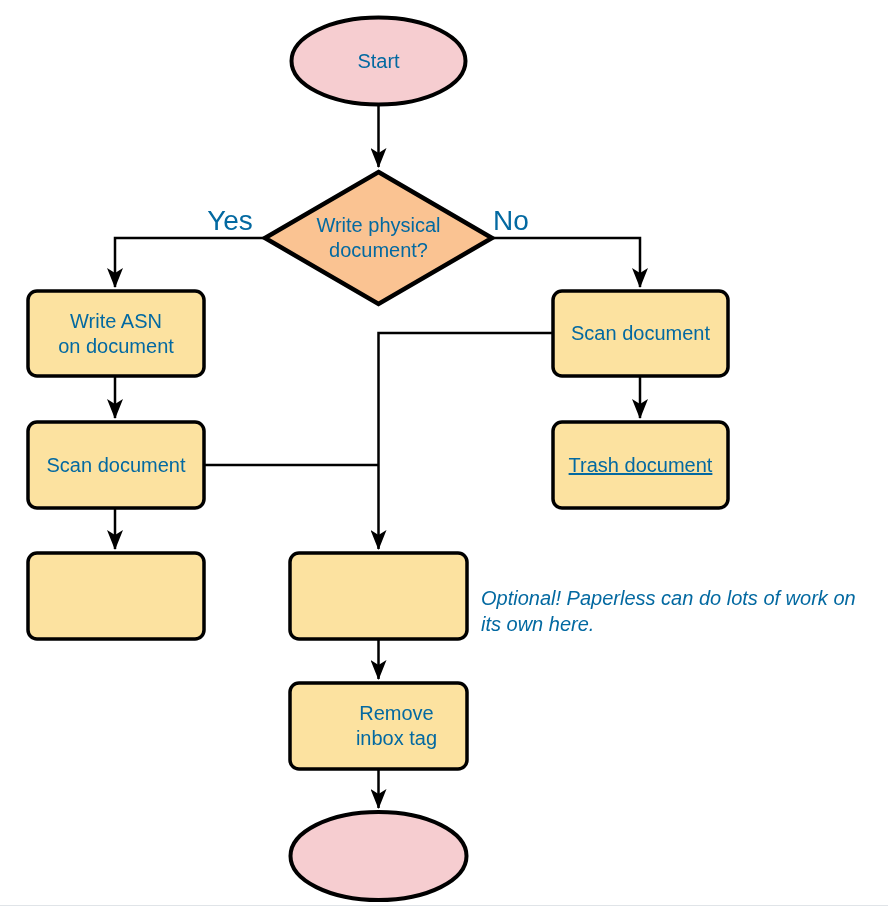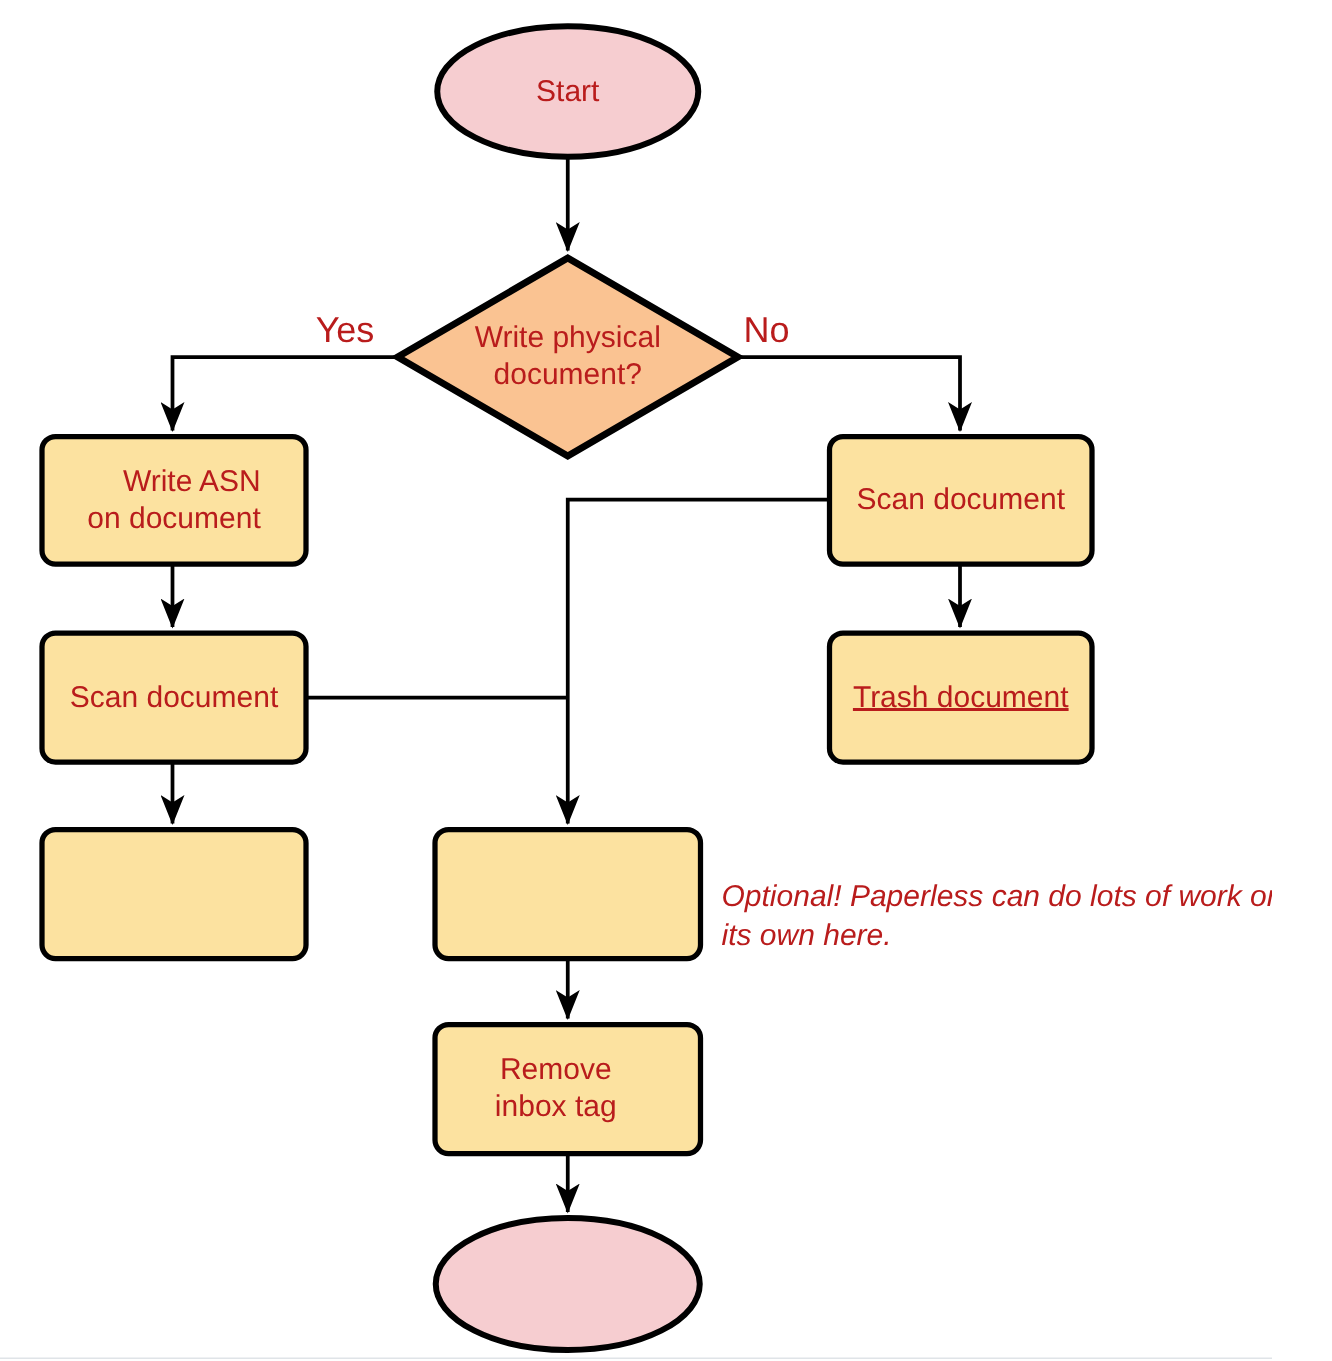--- a/index.html
+++ b/index.html
@@ -2,41 +2,42 @@
 <html><head>
 <meta charset="utf-8">
 <style>
   html, body { margin: 0; padding: 0; background: #ffffff; }
   #canvas {
     position: relative;
     width: 848px;
     height: 907px;
     background: #ffffff;
     font-family: "Liberation Sans", "DejaVu Sans", sans-serif;
-    color: #b91c1c;
+    color: #0369a1;
     overflow: hidden;
+    padding-left: 40px;
   }
   #wires { position: absolute; left: 0; top: 0; }
   .node-label {
     position: absolute;
     display: flex;
     align-items: center;
     justify-content: center;
     text-align: center;
     font-size: 20px;
     line-height: 25px;
     white-space: pre-line;
     pointer-events: none;
   }
   .edge-label {
     position: absolute;
     display: flex;
     align-items: center;
     justify-content: center;
-    font-size: 24px;
+    font-size: 28px;
     line-height: 24px;
     pointer-events: none;
   }
   .annotation {
     position: absolute;
     left: 481px;
     top: 585px;
     width: 412px;
     font-size: 20px;
     line-height: 26px;
@@ -95,32 +96,32 @@
     <rect x="290" y="683" width="177" height="86" rx="9" stroke="#000000" stroke-width="3.5" fill="#fce2a0"></rect>
 
     <ellipse cx="378.5" cy="856" rx="88" ry="44" stroke="#000000" stroke-width="4" fill="#f6cdd0"></ellipse>
   </svg>
 
   <div class="node-label" style="left:291px; top:17px; width:175px; height:88px;">Start</div>
 
   <div class="node-label" style="left:265px; top:172px; width:227px; height:132px;">Write physical
 document?</div>
 
-  <div class="node-label" style="left:28px; top:291px; width:176px; height:85px;text-align:right;">Write ASN
+  <div class="node-label" style="left:28px; top:291px; width:176px; height:85px;">Write ASN
 on document</div>
 
   <div class="node-label" style="left:28px; top:422px; width:176px; height:86px;">Scan document</div>
 
 
   <div class="node-label" style="left:553px; top:291px; width:175px; height:85px;">Scan document</div>
 
   <div class="node-label" style="left:553px; top:422px; width:175px; height:86px;text-decoration:underline;">Trash document</div>
 
 
-  <div class="node-label" style="left:282px; top:683px; width:177px; height:86px;border-radius:10px;">Remove
+  <div class="node-label" style="left:308px; top:683px; width:177px; height:86px;border-radius:10px;">Remove
 inbox tag</div>
 
 
   <div class="edge-label" style="left:202px; top:209px; width:56px; height:24px;">Yes</div>
 
   <div class="edge-label" style="left:483px; top:209px; width:56px; height:24px;">No</div>
 
   <div class="annotation">Optional! Paperless can do lots of work on
 its own here.</div>
 

